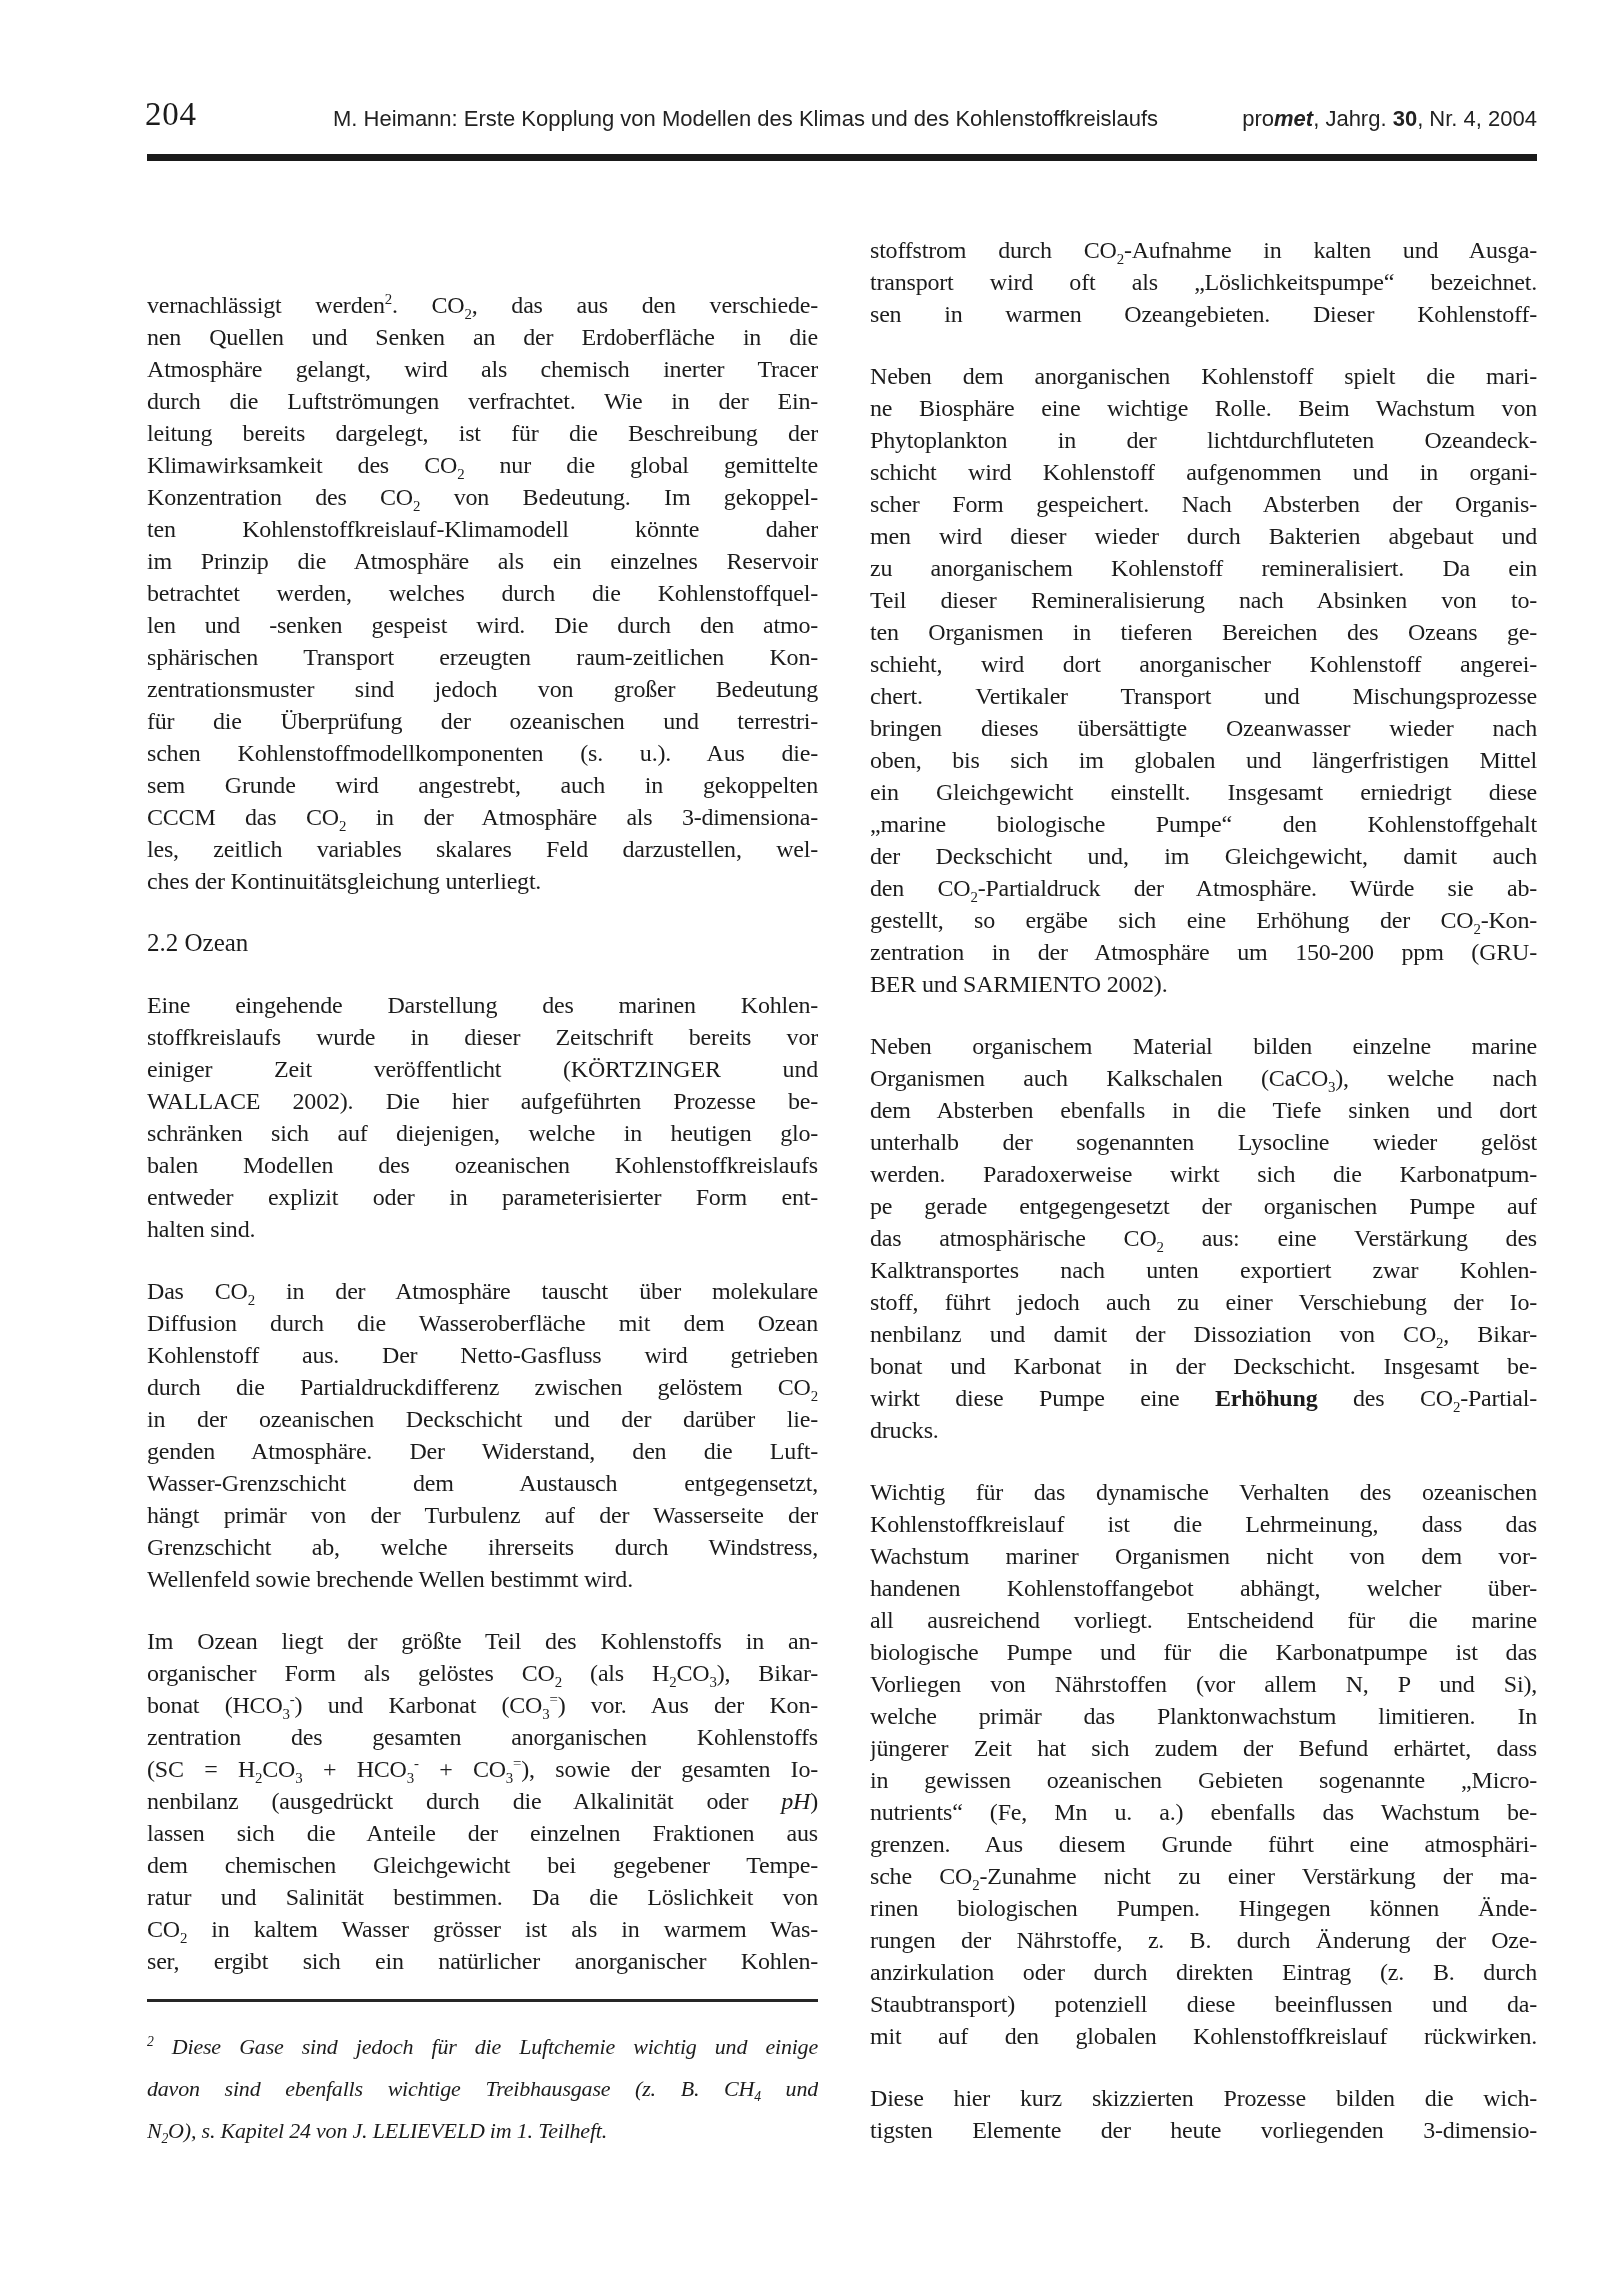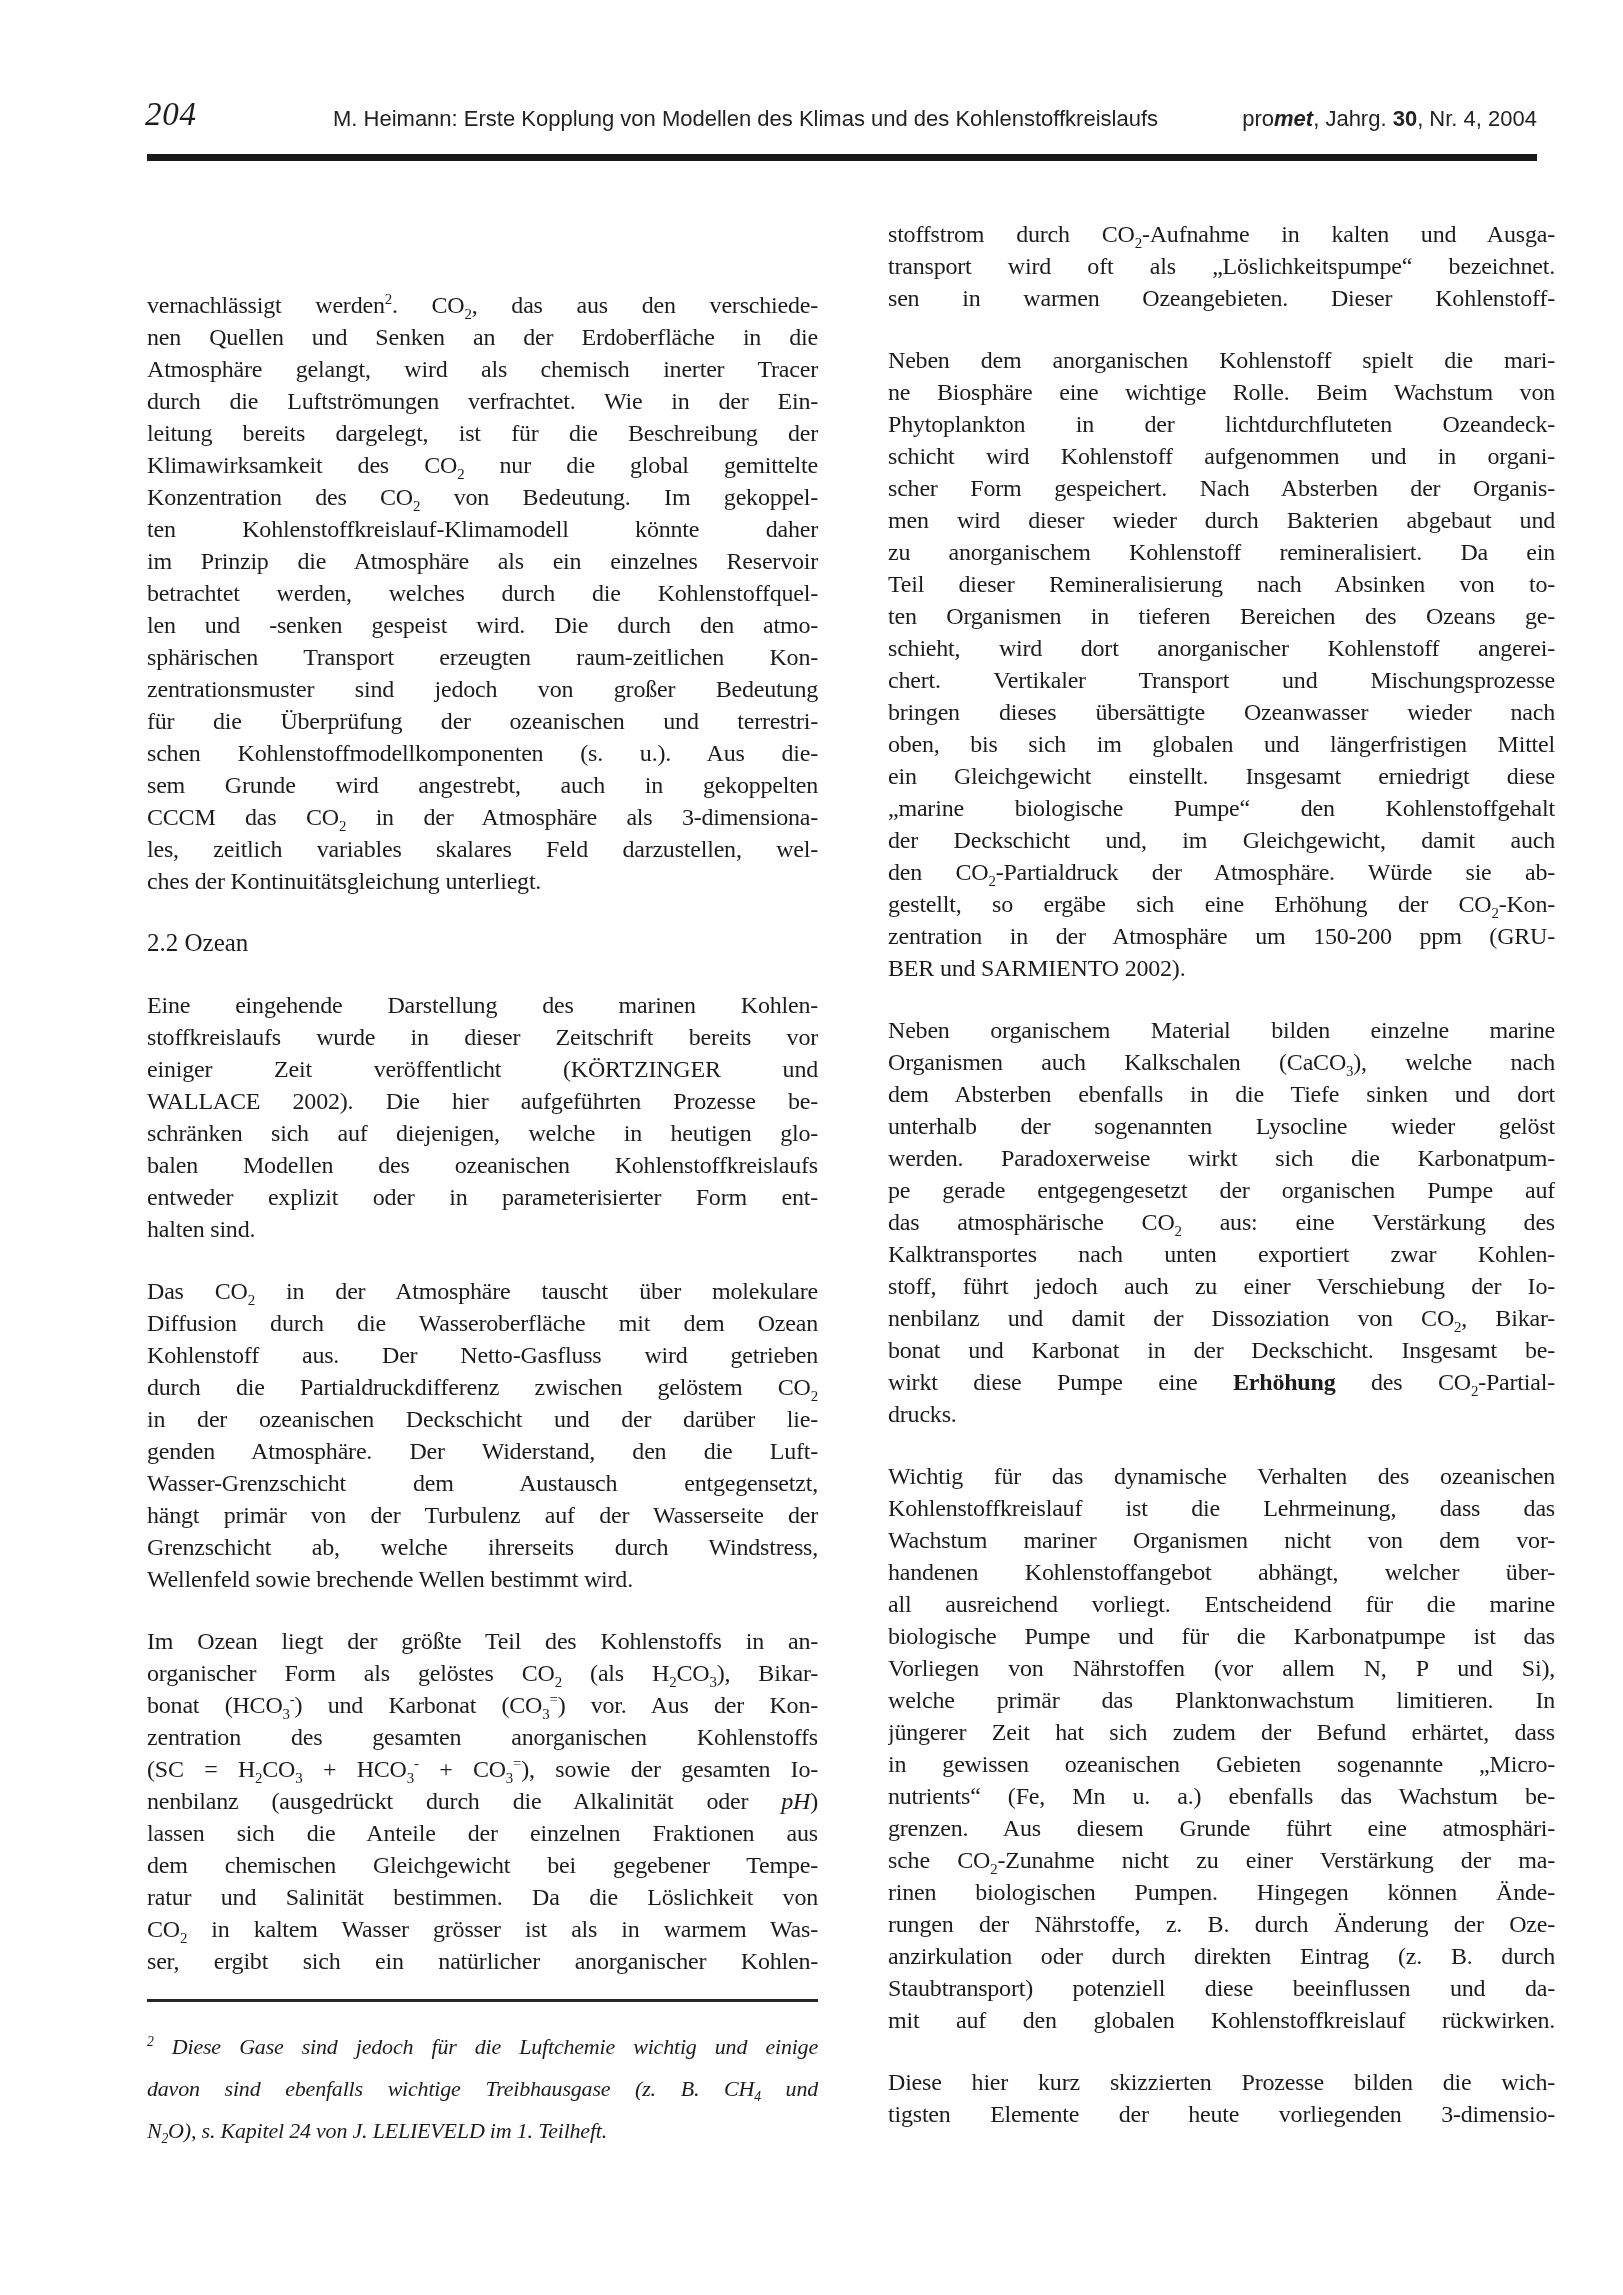--- a/index.html
+++ b/index.html
@@ -3,34 +3,34 @@
 <meta charset="utf-8">
 <style>
   html,body{margin:0;padding:0;}
   body{
     width:1624px;height:2295px;background:#ffffff;position:relative;
     font-family:"Liberation Serif", serif;color:#1c1c1c;
     -webkit-font-smoothing:antialiased;
   }
   #page{position:absolute;inset:0;}
   
-  #page-number{position:absolute;left:145px;top:96px;font-size:33px;letter-spacing:0.8px;font-style:italic;}
+  #page-number{position:absolute;left:145px;top:96px;font-size:33px;letter-spacing:0.8px;}
   #running-title{
     position:absolute;left:333px;top:106px;font-size:22px;
     font-family:Liberation Sans, sans-serif;color:#222;
   }
   #journal-ref{
     position:absolute;right:87px;top:106px;font-size:22px;
     font-family:"Liberation Sans", sans-serif;color:#222;margin-left:41px;
   }
   #header-rule{position:absolute;left:147px;top:154px;width:1390px;height:7.3px;background:#1a1a1a;}
   
   .col{position:absolute;}
   #col-left{left:147px;top:289px;width:671px;}
-  #col-right{left:870px;top:218px;width:667px;margin-left:18px;}
+  #col-right{left:870px;top:234px;width:667px;}
   .block{margin:0 0 30px 0;}
   .block.heading{font-size:25px;font-weight:normal;line-height:32px;}
   .line{
     font-size:24px;line-height:32px;height:32px;overflow:hidden;
     text-align:justify;text-align-last:justify;letter-spacing:-0.2px;
   }
   .line.end{text-align-last:left;}
   .line sub{font-size:62%;line-height:0;}
   .line sup{font-size:62%;line-height:0;}
   

